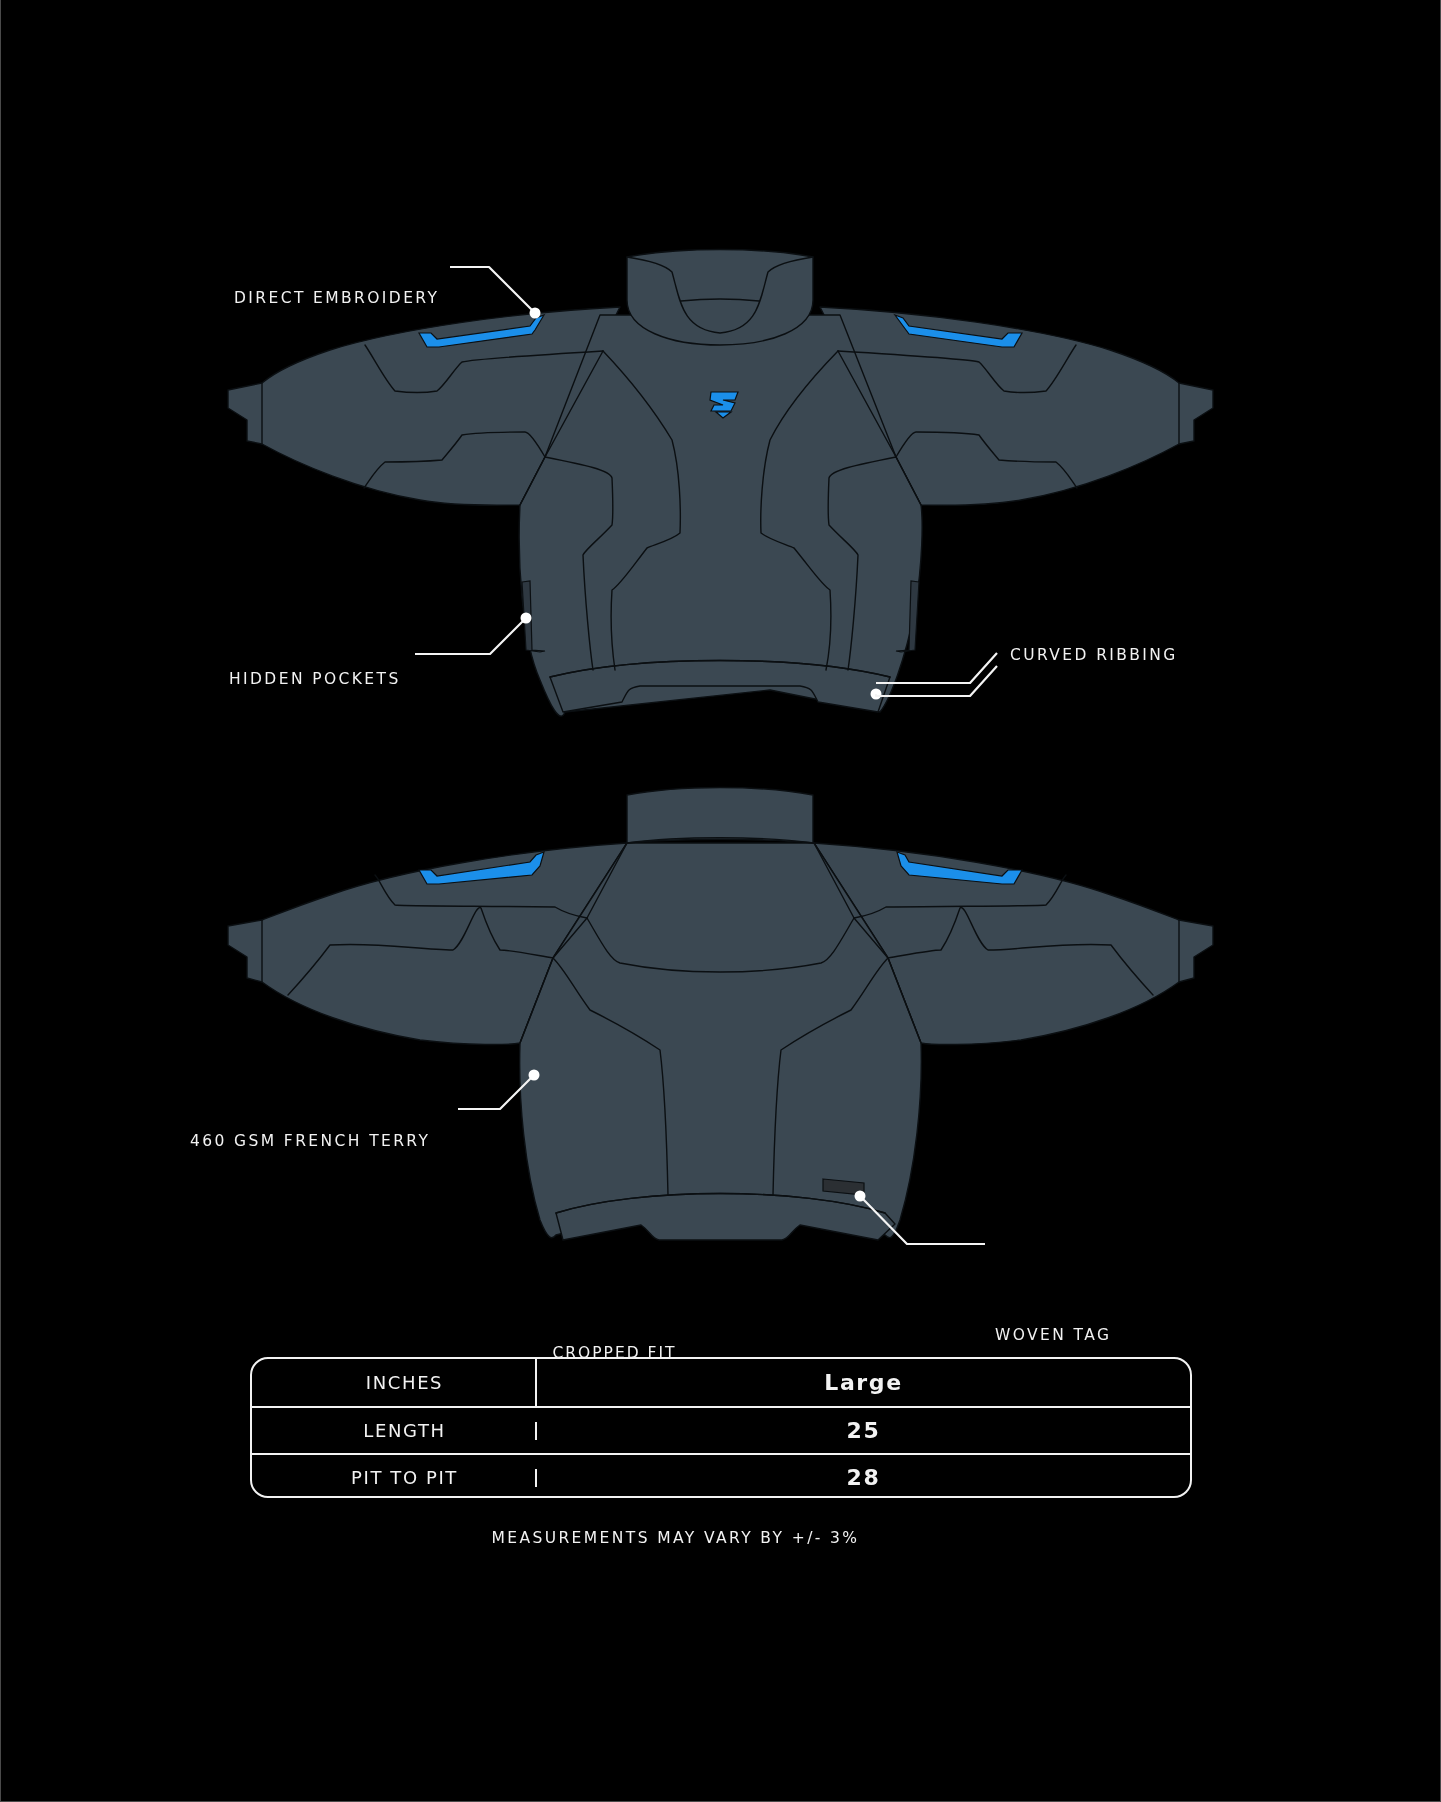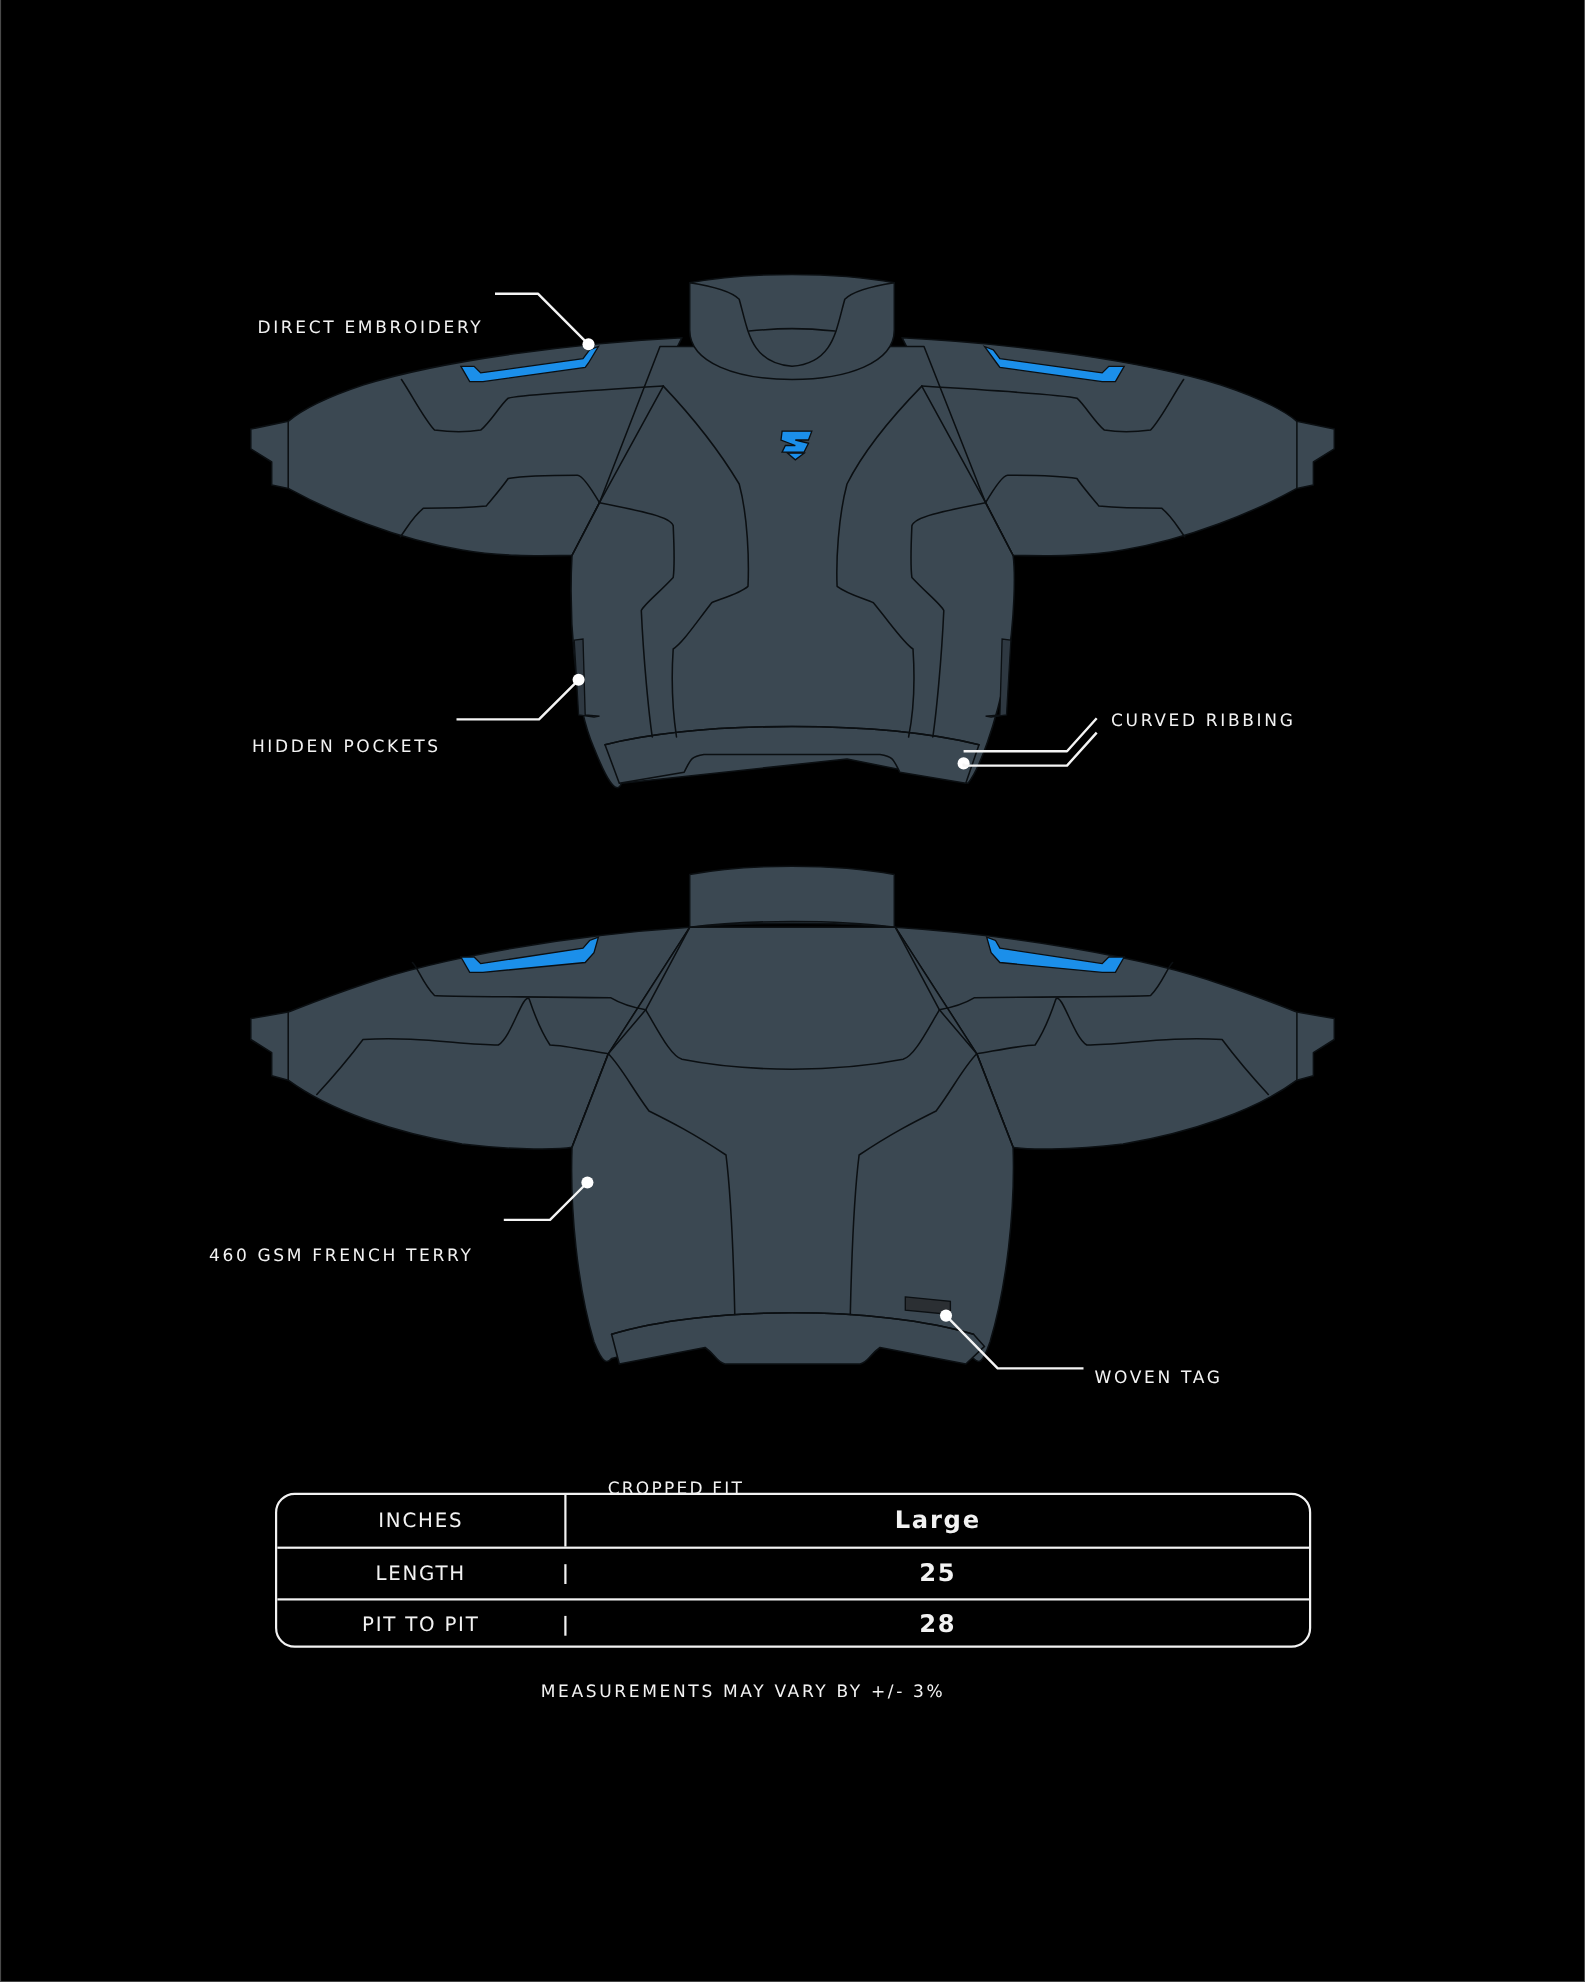--- a/index.html
+++ b/index.html
@@ -112,20 +112,21 @@
     align-items: center;
     justify-content: center;
     font-size: 18px;
     letter-spacing: 1.6px;
     line-height: 1;
   }
   .size-cell.key {
     width: 263px;
     border-right: 2px solid #f2f2f2;
     box-sizing: border-box;
+    margin-left: 22px;
   }
   .size-cell.val {
     flex: 1;
     font-size: 22px;
     font-weight: bold;
   }
   .disclaimer {
     position: absolute;
     left: 0;
     width: 1351px;
@@ -241,21 +242,21 @@
 
     <polyline class="leader" points="985,1244 907,1244 860,1196"></polyline>
     <circle class="dot" cx="860" cy="1196" r="5.5"></circle>
   </g>
 </svg>
 
 <div class="label" style="left:234px; top:259px;">DIRECT EMBROIDERY</div>
 <div class="label" style="left:229px; top:640px;">HIDDEN POCKETS</div>
 <div class="label" style="left:1010px; top:616px;">CURVED RIBBING</div>
 <div class="label" style="left:190px; top:1102px;">460 GSM FRENCH TERRY</div>
-<div class="label" style="left:995px; top:1213px;">WOVEN TAG</div>
+<div class="label" style="left:995px; top:1296px;">WOVEN TAG</div>
 
 <div class="fit-title">CROPPED FIT</div>
 
 <div class="size-table">
   <div class="size-row">
     <div class="size-cell key">INCHES</div>
     <div class="size-cell val">Large</div>
   </div>
   <div class="size-row">
     <div class="size-cell key">LENGTH</div>

